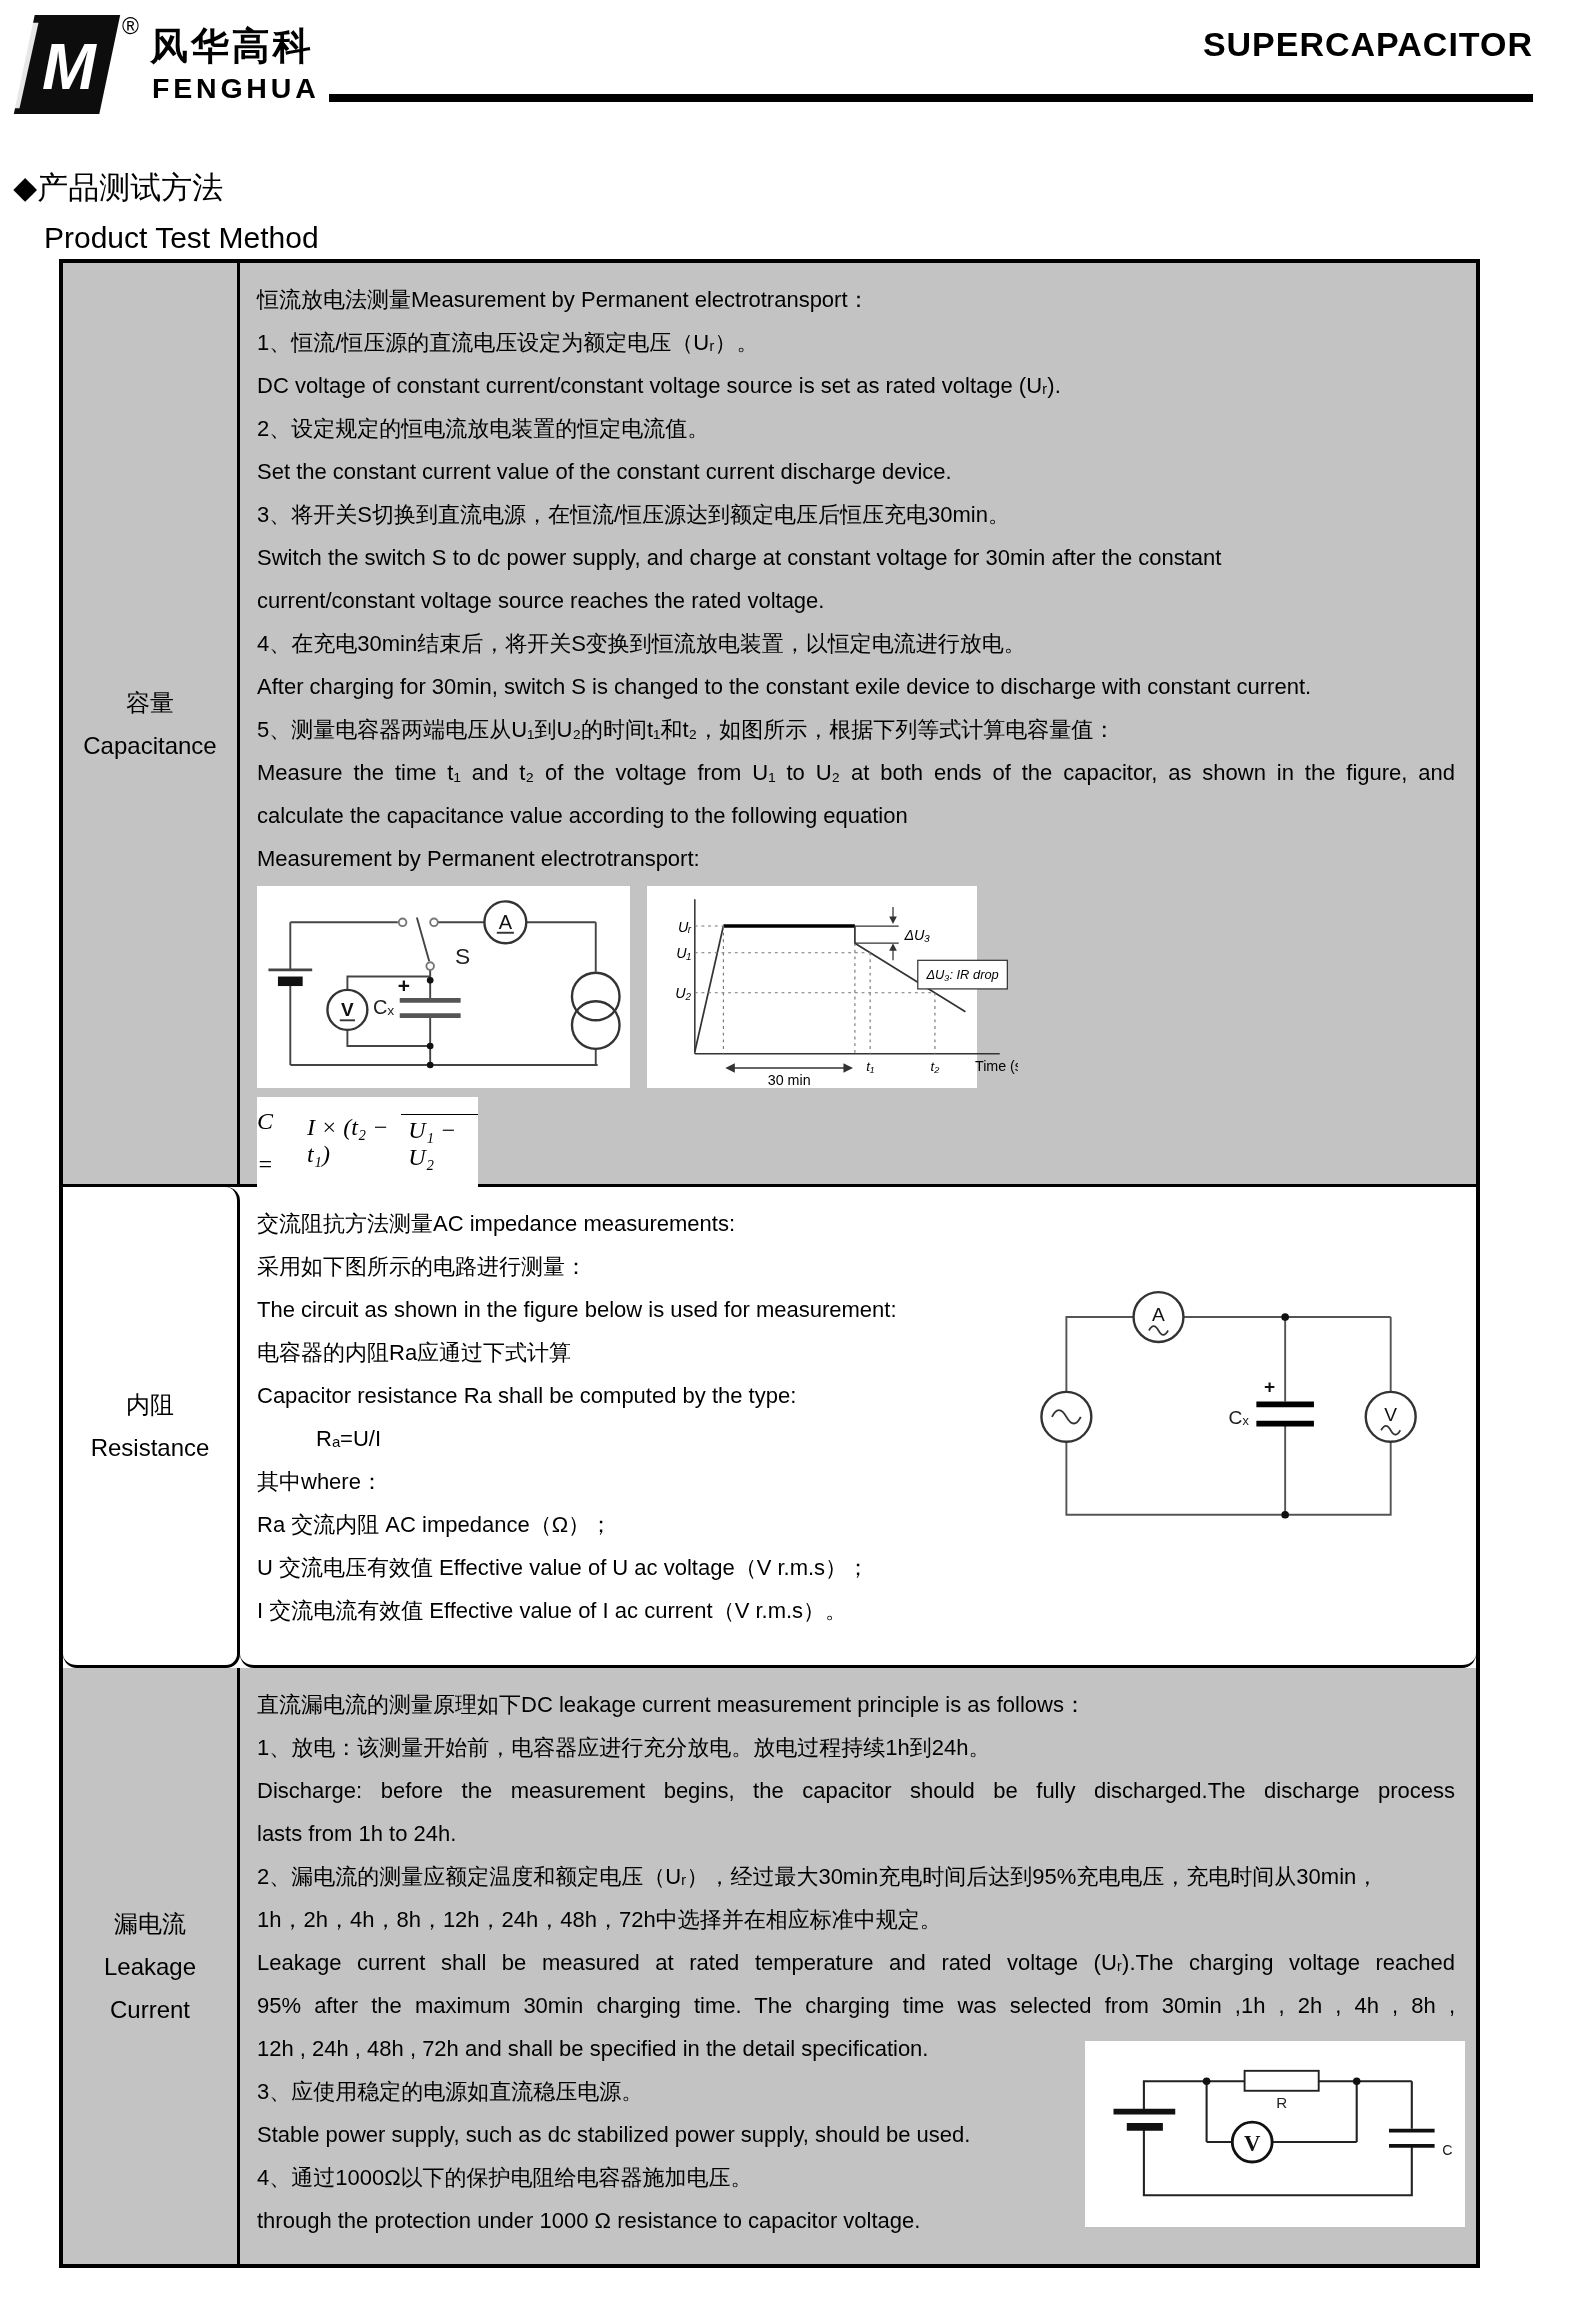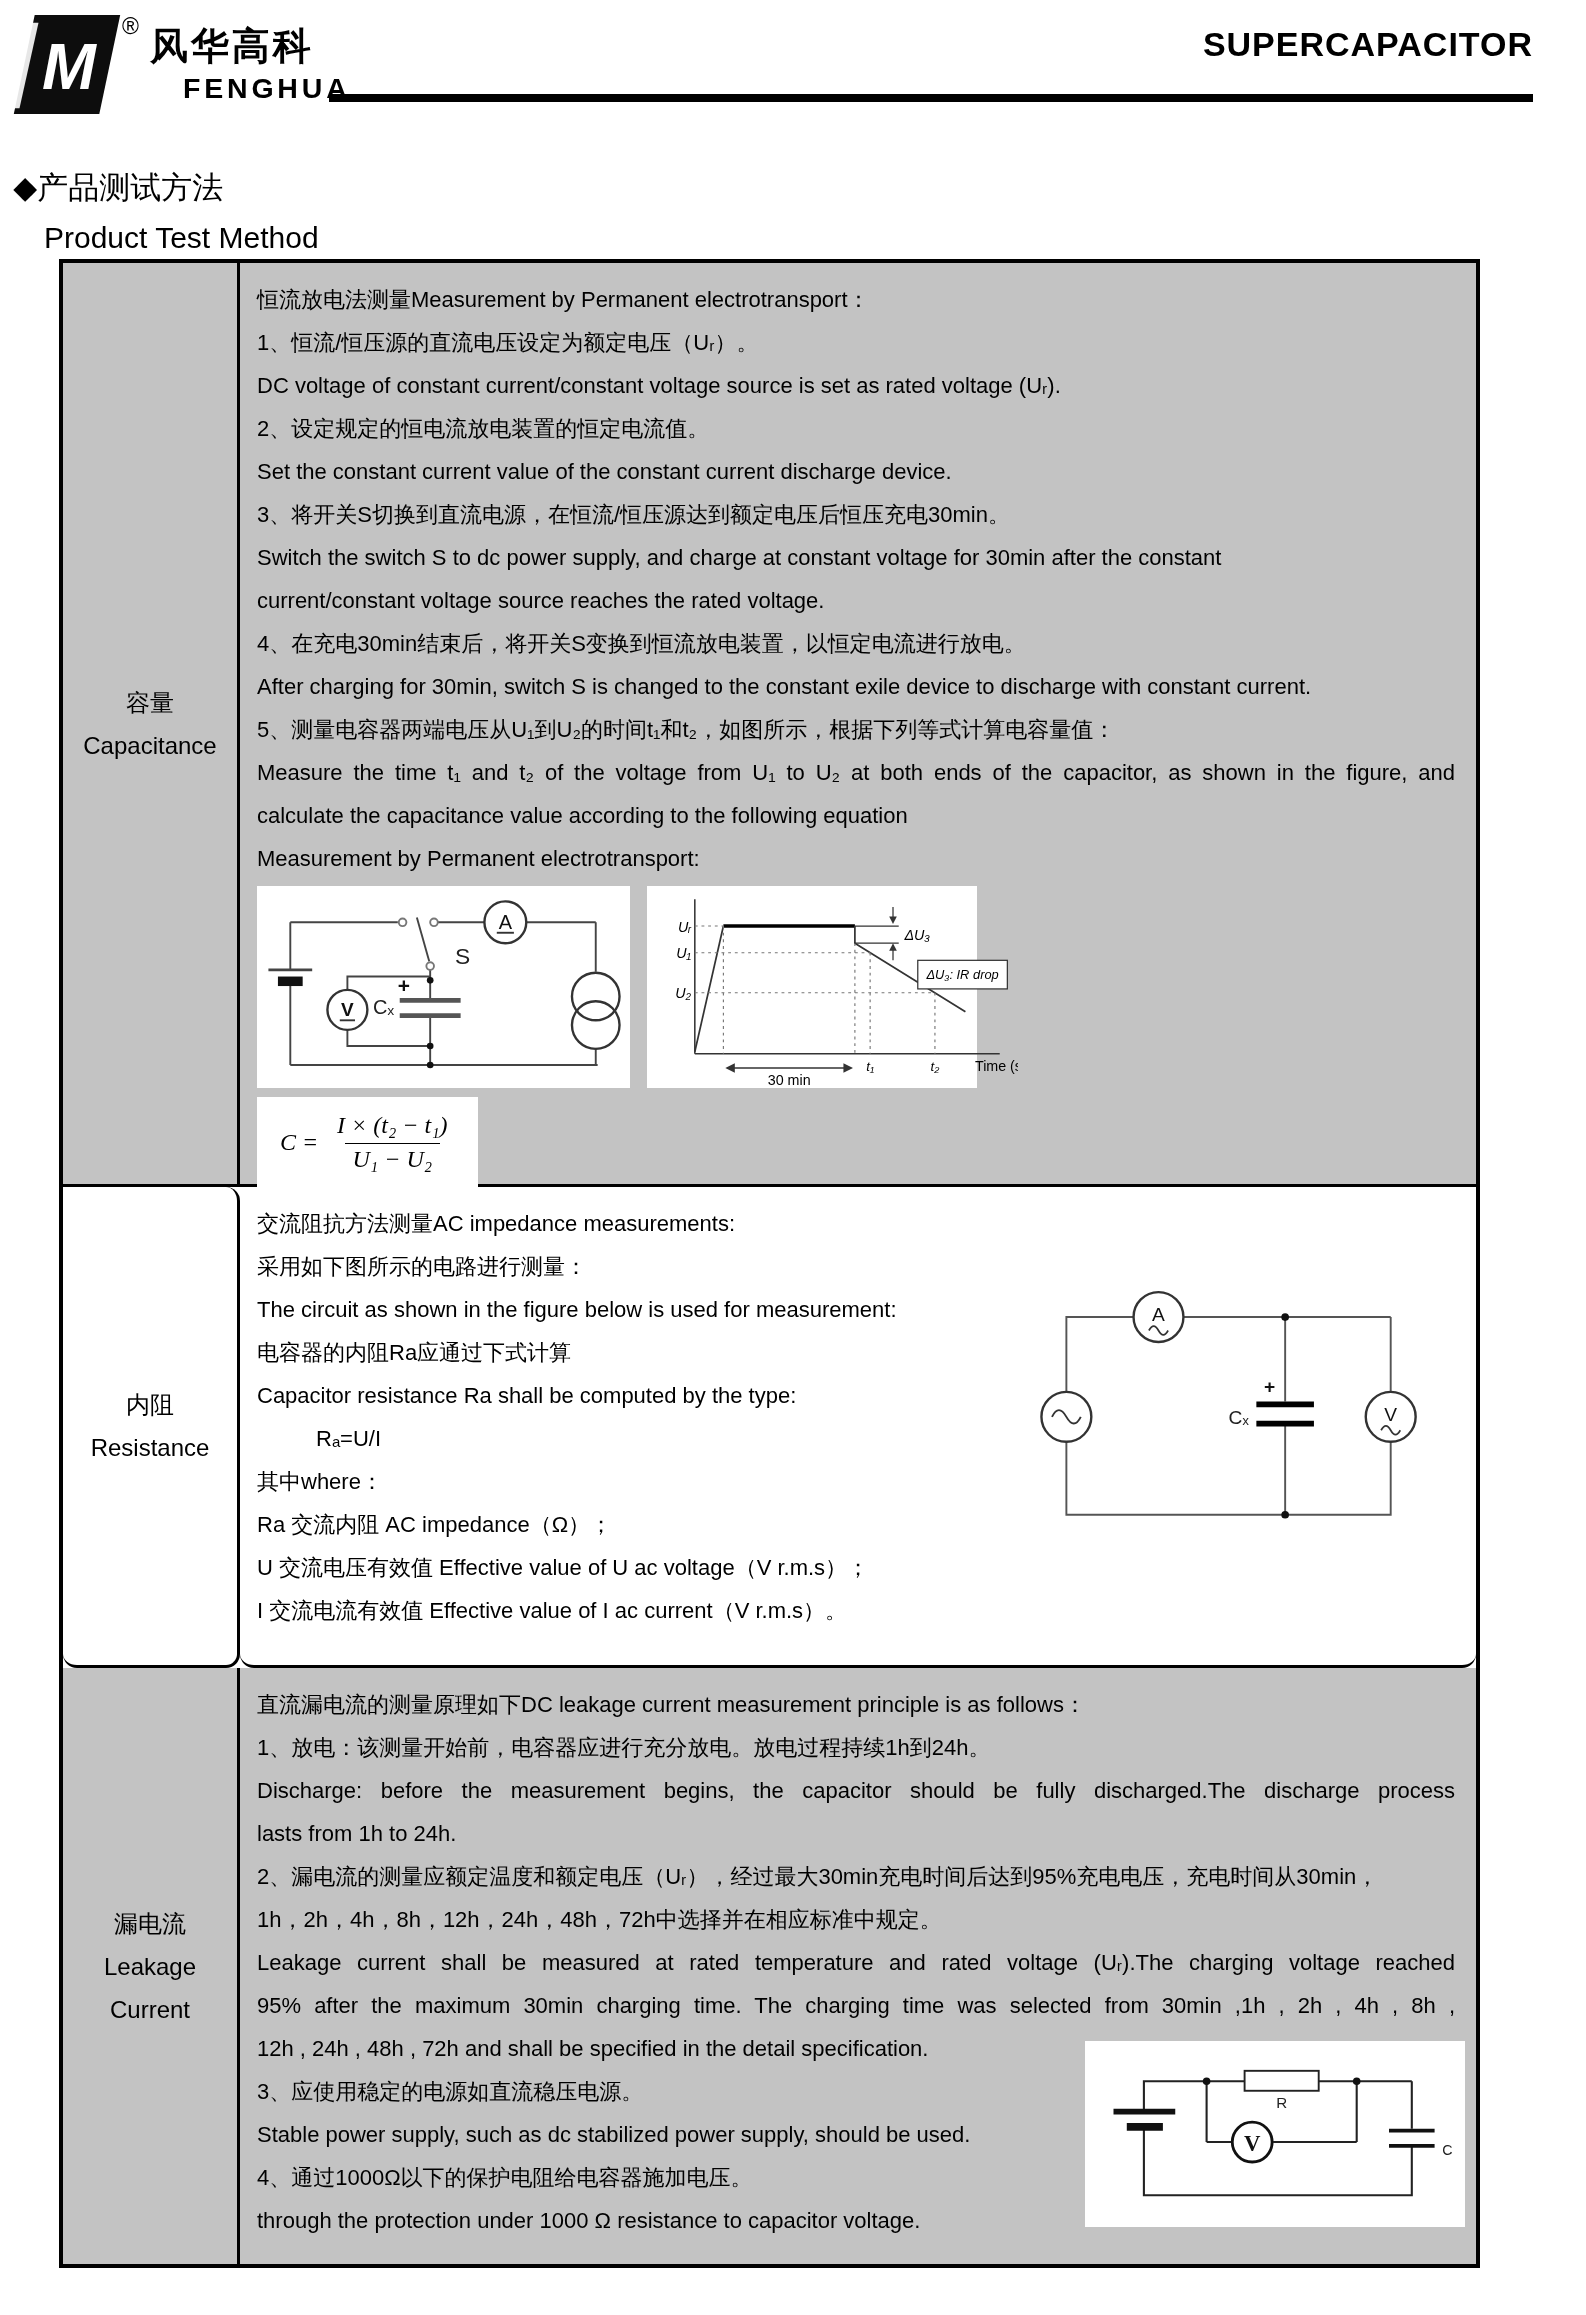--- a/index.html
+++ b/index.html
@@ -3,21 +3,21 @@
 <meta charset="utf-8">
 <style>
   html,body{margin:0;padding:0;background:#fff;}
   .page{position:relative;width:1586px;height:2315px;background:#ffffff;overflow:hidden;
         font-family:"Liberation Sans","DejaVu Sans",sans-serif;color:#000;}
 
   
   .logo-mark{position:absolute;left:9.5px;top:13.3px;width:114px;height:103px;}
   .reg-mark{position:absolute;left:122px;top:13.3px;font-size:23px;}
   .logo-cn{position:absolute;left:150px;top:21px;font-size:38px;font-weight:bold;letter-spacing:2.9px;}
-  .logo-en{position:absolute;left:152px;top:72px;font-size:28.5px;font-weight:600;letter-spacing:3.8px;margin-left:31px;}
+  .logo-en{position:absolute;left:152px;top:72px;font-size:28.5px;font-weight:600;letter-spacing:3.8px;}
   .product-title{position:absolute;right:53px;top:25px;font-size:34px;font-weight:bold;letter-spacing:1px;}
   .header-rule{position:absolute;left:329px;top:94px;width:1204px;height:7.6px;background:#000;}
 
   
   .sec-cn{position:absolute;left:13.3px;top:167px;font-size:31px;}
   .sec-en{position:absolute;left:44px;top:221px;font-size:30px;}
 
   
   .tbl{position:absolute;left:59px;top:259px;width:1421px;height:2009px;
        border:4.8px solid #000;box-sizing:border-box;
@@ -34,21 +34,21 @@
   .indent{padding-left:59px;}
 
   
   .fig-row{display:flex;gap:17px;margin-top:5.7px;}
   .fig-white{background:#fff;}
   .fig-a{width:373px;height:202px;}
   .fig-b{width:330px;height:202px;}
   .formula-box{background:#fff;width:221px;height:91px;margin-top:9.5px;
        display:flex;align-items:center;justify-content:center;gap:11.4px;
        font-family:"Liberation Serif","DejaVu Serif",serif;font-style:italic;font-size:24px;}
-  .frac{display:inline-flex;flex-direction:column;align-items:center;line-height:1.15;}
+  .frac{display:inline-flex;flex-direction:row;align-items:center;line-height:1.15;}
   .frac .den{border-top:1.9px solid #000;padding:1.9px 7.6px 0;}
   .frac .num{padding:0 7.6px 2.9px;}
   .res-fig{position:absolute;left:788px;top:70px;width:403px;height:289px;}
   .leak-fig{position:absolute;left:845px;top:373px;width:380px;height:186px;background:#fff;}
   svg{display:block;}
 </style>
 </head>
 <body>
 
 <div class="page">

